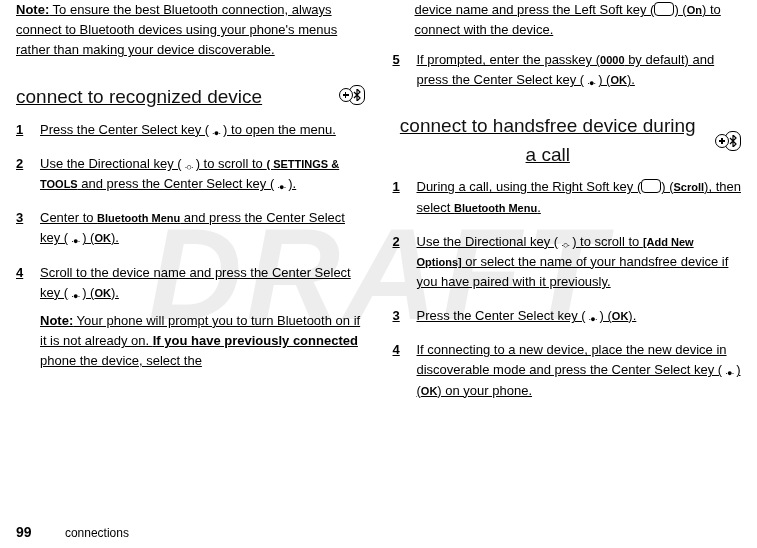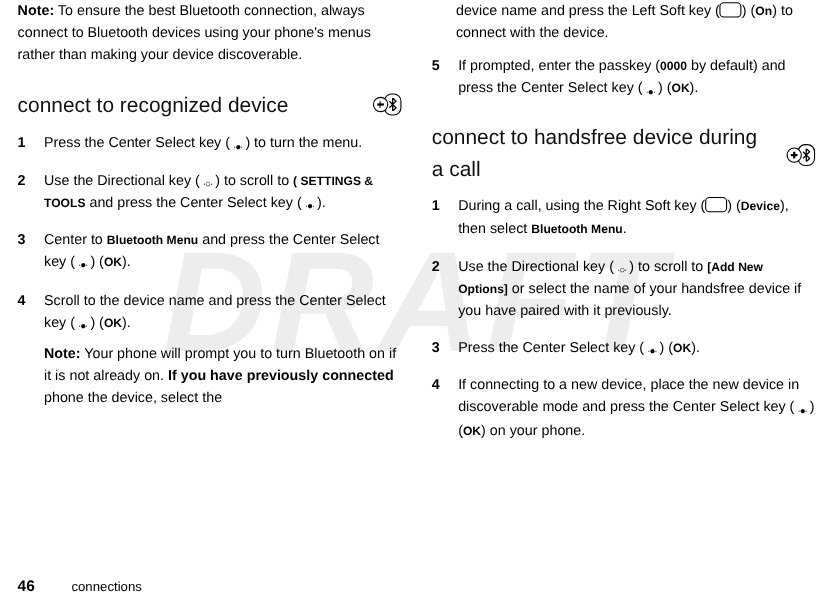--- a/index.html
+++ b/index.html
@@ -28,20 +28,21 @@
     .page {
       display: flex;
       padding: 0 16px 4px 16px;
       gap: 28px;
     }
     .col {
       width: 350px;
       font-size: 13px;
       line-height: 1.55;
       font-weight: 300;
+      text-decoration: underline;
     }
     .heading {
       font-size: 19px;
       font-weight: 300;
       margin: 12px 0 8px 0;
       color: #111;
     }
     .heading-row {
       display: flex;
       align-items: center;
@@ -153,21 +154,21 @@
               <path d="M4 0 L4 12 M4 0 L7 3 L1 9 M4 12 L7 9 L1 3" stroke="#000" stroke-width="1.2" fill="none"></path>
             </svg>
         </span>
       </span>
     </div>
 
     <ol>
       <li>
         <span class="num">1</span>
         <span class="body">
-          <span>Press the Center Select key (</span><span class="inline-icon center-key"></span><span>) to turn the menu.</span>
+          <span>Press the Center Select key (</span><span class="inline-icon center-key"></span><span>) to open the menu.</span>
         </span>
       </li>
       <li>
         <span class="num">2</span>
         <span class="body">
           <span>Use the Directional key (</span><span class="inline-icon dir-key"></span><span>) to scroll to </span><span class="gearish">( </span><span class="label-bold">SETTINGS &amp; TOOLS</span><span> and press the Center Select key (</span><span class="inline-icon center-key"></span><span>).</span>
         </span>
       </li>
       <li>
         <span class="num">3</span>
@@ -195,37 +196,37 @@
     <ol>
       <li>
         <span class="num">5</span>
         <span class="body">
           <span>If prompted, enter the passkey (</span><span class="label-bold">0000</span><span> by default) and press the Center Select key (</span><span class="inline-icon center-key"></span><span>) (</span><span class="label-bold">OK</span><span>).</span>
         </span>
       </li>
     </ol>
 
     <div class="heading-row">
-      <div class="heading" style="margin-top:6px;">connect to handsfree device during a call</div>
+      <div class="heading" style="margin-top:6px;text-align:center;">connect to handsfree device during a call</div>
       <span class="bt-icon-wrap">
         <span class="plus-circ"></span>
         <span class="bt-oval">
           <svg viewBox="0 0 8 12">
               <path d="M4 0 L4 12 M4 0 L7 3 L1 9 M4 12 L7 9 L1 3" stroke="#000" stroke-width="1.2" fill="none"></path>
             </svg>
         </span>
       </span>
     </div>
 
 
     <ol>
       <li>
         <span class="num">1</span>
         <span class="body">
-          <span>During a call, using the Right Soft key (</span><span class="pill-key"></span><span>) (</span><span class="label-bold">Device</span><span>), then select </span><span class="label-bold">Bluetooth Menu</span><span>.</span>
+          <span>During a call, using the Right Soft key (</span><span class="pill-key"></span><span>) (</span><span class="label-bold">Scroll</span><span>), then select </span><span class="label-bold">Bluetooth Menu</span><span>.</span>
         </span>
       </li>
       <li>
         <span class="num">2</span>
         <span class="body">
           <span>Use the Directional key (</span><span class="inline-icon dir-key"></span><span>) to scroll to </span><span class="label-bold">[Add New Options]</span><span> or select the name of your handsfree device if you have paired with it previously.</span>
         </span>
       </li>
       <li>
         <span class="num">3</span>
@@ -237,15 +238,15 @@
         <span class="num">4</span>
         <span class="body">
           <span>If connecting to a new device, place the new device in discoverable mode and press the Center Select key (</span><span class="inline-icon center-key"></span><span>) (</span><span class="label-bold">OK</span><span>) on your phone.</span>
         </span>
       </li>
     </ol>
   </div>
 </div>
 
 <div class="footer">
-  <span class="pg">46</span>
+  <span class="pg">99</span>
   <span>connections</span>
 </div>
 
 </body></html>

